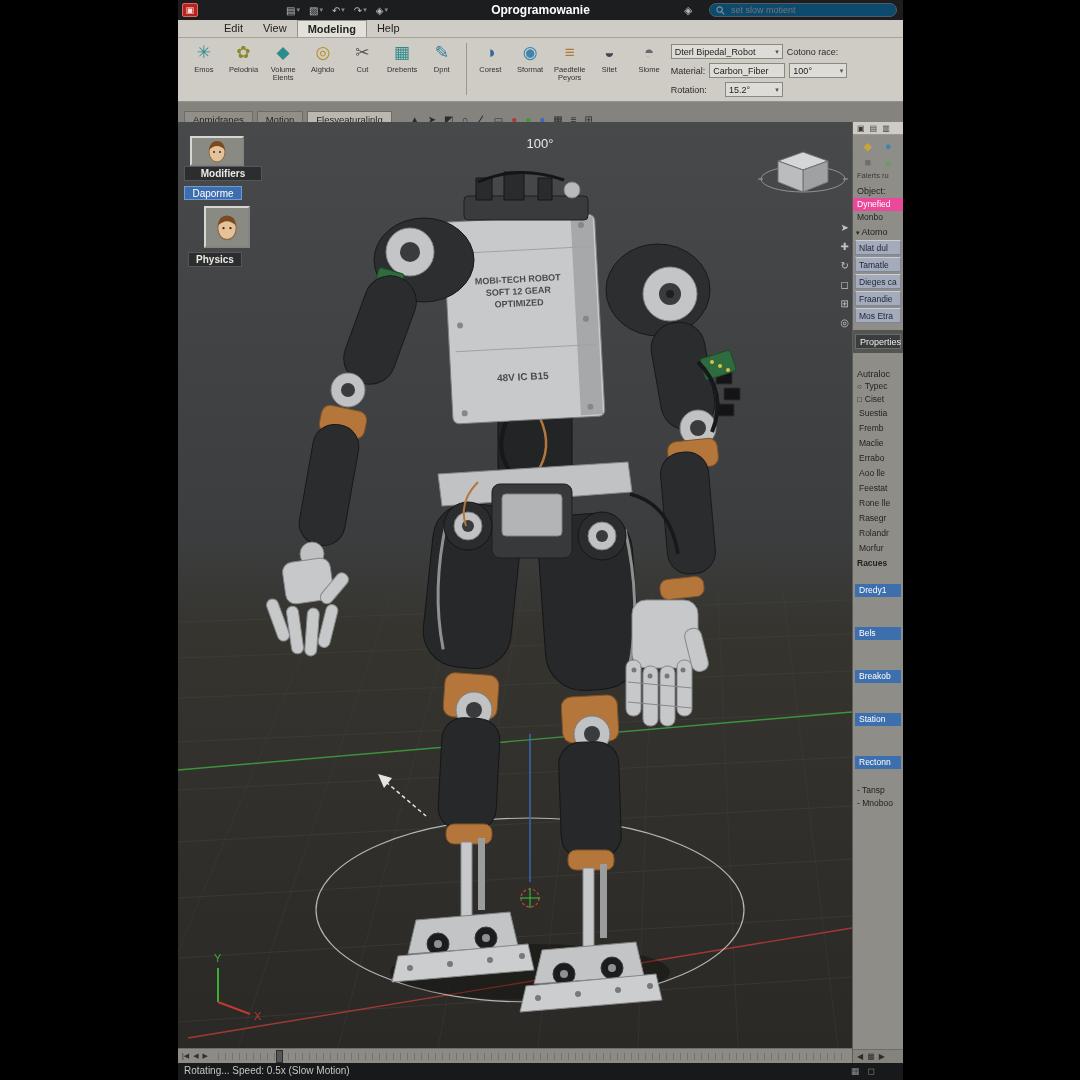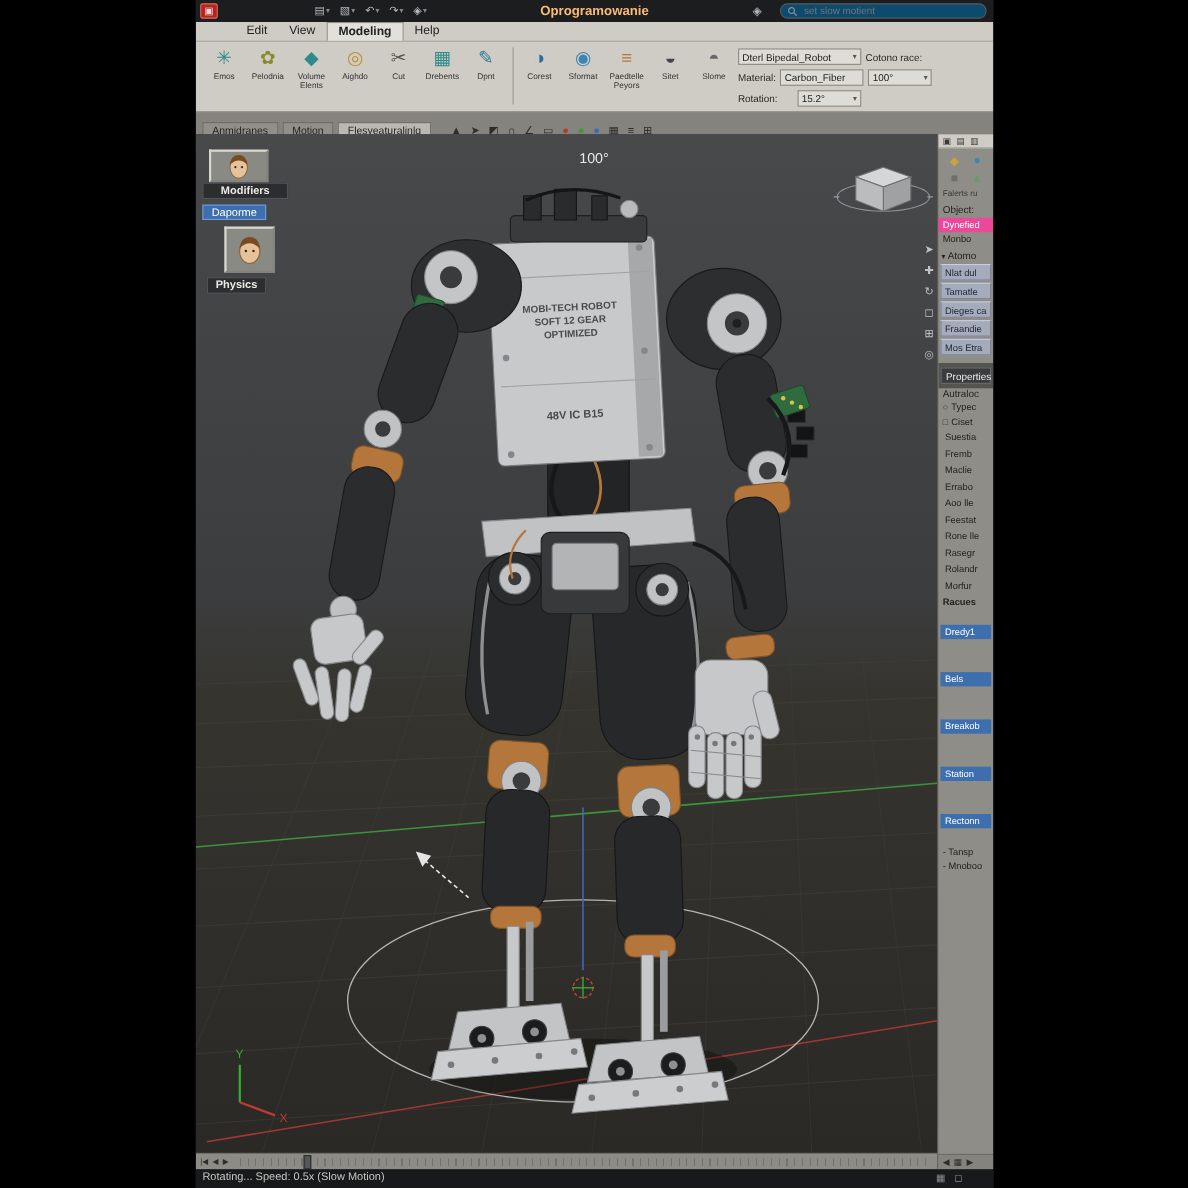--- a/index.html
+++ b/index.html
@@ -7,21 +7,21 @@
   *{box-sizing:border-box;}
   .window{position:absolute;left:178px;top:0;width:725px;height:1080px;background:#3c3d3e;overflow:hidden;}
 
   
   .titlebar{position:relative;height:20px;background:#1b1d1f;display:flex;align-items:center;color:#ddd;}
   .app-logo{width:16px;height:14px;margin-left:4px;background:#b42420;border:1px solid #e06a60;border-radius:2px;
     color:#ffd9d5;font-size:9px;line-height:12px;text-align:center;}
   .quick-icons{display:flex;gap:9px;margin-left:88px;}
   .qi{font-size:10px;color:#b8bcc0;display:flex;align-items:center;gap:1px;}
   .qi .car{font-size:7px;color:#888;}
-  .win-title{position:absolute;left:0;right:0;text-align:center;font-size:12px;font-weight:bold;color:#fdba74;pointer-events:none;}
+  .win-title{position:absolute;left:0;right:0;text-align:center;font-size:12px;font-weight:bold;color:#ffffff;pointer-events:none;}
   .compass{position:absolute;left:506px;font-size:11px;color:#aeb4b8;}
   .search{position:absolute;right:6px;top:3px;width:188px;height:14px;background:#0c4a6e;border:1px solid #56595d;
     border-radius:7px;display:flex;align-items:center;padding:0 6px;gap:4px;}
   .search input{flex:1;background:transparent;border:none;outline:none;color:#9aa0a6;font-size:9px;
     font-family:"Liberation Sans",sans-serif;}
 
   
   .menubar{height:18px;background:#cfccc5;border-bottom:1px solid #a5a29a;display:flex;align-items:stretch;padding-left:36px;}
   .menu-item{font-size:11px;color:#22221f;padding:0 10px;line-height:17px;}
   .menu-item.active{background:#e2e0da;border:1px solid #94928a;border-bottom:none;font-weight:bold;}
@@ -84,21 +84,21 @@
   .rp-label{padding:2px 4px;font-size:9px;}
   .rp-row{height:13px;line-height:13px;padding:0 4px;white-space:nowrap;}
   .rp-row.sel{background:#ec4899;color:#fff;}
   .rp-sec{padding:3px 3px 2px 3px;font-size:9px;white-space:nowrap;}
   .rp-sec .car{font-size:7px;}
   .rp-item{height:15px;line-height:14px;margin:1px 2px;padding:0 3px;background:#a4abba;border:1px solid #7e859a;
     border-top-color:#c8cdd8;color:#1c2438;white-space:nowrap;overflow:hidden;}
   .rp-dark{background:#55554f;padding:4px 2px;margin-top:6px;}
   .rp-props-btn{background:#3b3c3e;border:1px solid #6a6b6e;color:#ececea;font-size:9px;text-align:left;
     padding:1px 4px;height:15px;line-height:12px;white-space:nowrap;}
-  .rp-h{padding:0 4px 1px 4px;font-size:9px;white-space:nowrap;}
+  .rp-h{padding:16px 4px 1px 4px;font-size:9px;white-space:nowrap;}
   .rp-opt{height:13px;line-height:13px;padding:0 4px;white-space:nowrap;display:flex;align-items:center;gap:3px;}
   .rp-opt .mk{font-size:8px;}
   .rp-li{height:15px;line-height:15px;padding:0 6px;white-space:nowrap;}
   .rp-sub{padding:2px 4px 1px 4px;font-weight:bold;font-size:8.5px;white-space:nowrap;}
   .rp-selrow{height:13px;line-height:13px;margin:15px 2px;padding:0 4px;background:#3d6fae;color:#fff;white-space:nowrap;}
   .rp-dash{height:13px;line-height:13px;padding:0 4px;white-space:nowrap;}
   .rp-fill{flex:1;}
   .rp-nav{height:14px;display:flex;gap:4px;align-items:center;padding-left:4px;background:#85837d;border-top:1px solid #6e6c66;}
   .rp-nav span{font-size:8px;color:#2c2c29;}
 

